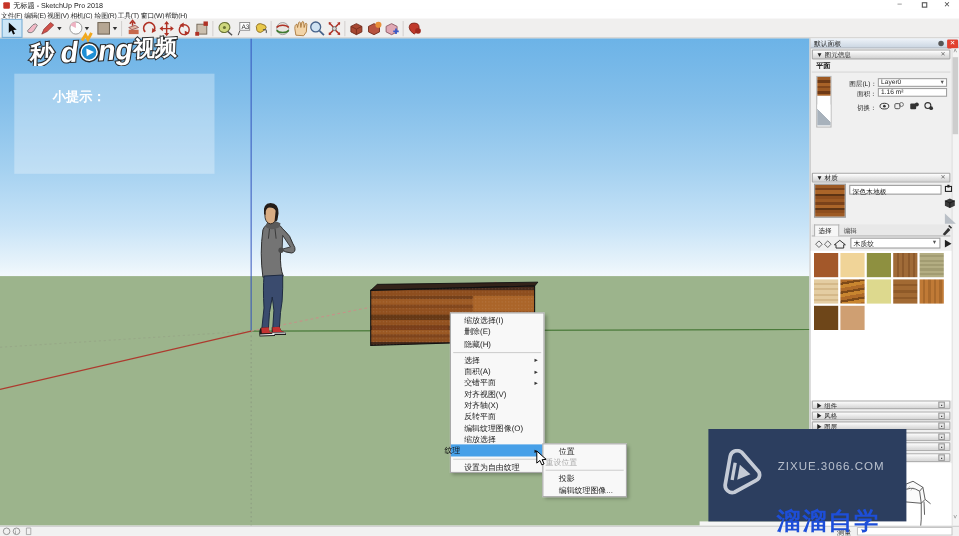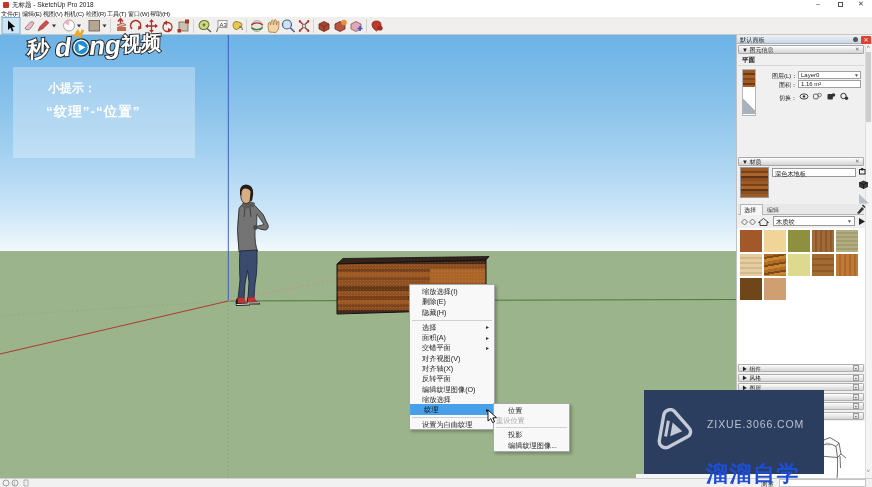--- a/index.html
+++ b/index.html
@@ -177,21 +177,20 @@
       <circle cx="61" cy="21" r="6.6" fill="#1e8fd5"></circle>
       <path d="M58.6,17.4 L65.4,21 L58.6,24.6 Z" fill="#fff"></path>
       <text x="69" y="29" font-size="26" fill="#fff" stroke="#2b2b2b" stroke-width="2" paint-order="stroke" font-style="italic">ng</text>
       <text x="103" y="27" font-size="20" fill="#fff" stroke="#2b2b2b" stroke-width="1.8" paint-order="stroke" transform="skewX(-5)">视频</text>
       <path d="M55,10 L58.5,5 L60.5,9.5 L64,3.5" stroke="#f0a81e" stroke-width="2.6" fill="none"></path>
     </g>
   </svg>
 
   <div style="left:13px;top:67px;width:182px;height:91px;background:rgba(255,255,255,0.3);"></div>
   <div class="tt" style="left:48px;top:80px;font-size:12px;font-weight:bold;color:#fff;">小提示：</div>
-  <div class="tt" style="left:46px;top:103px;font-size:13.5px;font-weight:bold;color:#fff;letter-spacing:1px;">“纹理”-“位置”</div>
 
   <div id="panel" style="left:736px;top:35px;width:136px;height:443px;background:#f0f0f0;border-left:1px solid #c0c0c0;"></div>
 
   <div style="left:737px;top:35px;width:135px;height:9px;background:linear-gradient(#eef3f9,#ccd7e3);border-bottom:1px solid #aab4c0;"></div>
   <div class="tt" style="left:740px;top:36px;font-size:6.2px;color:#222;">默认面板</div>
   <div style="left:853px;top:37px;width:5px;height:5px;background:#555;border-radius:50%;"></div>
   <div style="left:861px;top:35.5px;width:10px;height:8px;background:#e2402e;border-radius:1px;color:#fff;font-size:6px;text-align:center;line-height:8px;">✕</div>
 
   <div style="left:865px;top:44px;width:7px;height:434px;background:#f4f4f4;border-left:1px solid #ddd;"></div>
   <div class="tt" style="left:866.5px;top:44px;font-size:6px;color:#777;">˄</div>
@@ -313,21 +312,21 @@
   <div class="tt" style="left:422px;top:333.1px;font-size:7.2px;color:#222;">面积(A)</div>
   <div class="tt" style="left:486px;top:333.6px;font-size:6px;color:#333;">▸</div>
   <div class="tt" style="left:422px;top:343.4px;font-size:7.2px;color:#222;">交错平面</div>
   <div class="tt" style="left:486px;top:343.9px;font-size:6px;color:#333;">▸</div>
   <div class="tt" style="left:422px;top:353.7px;font-size:7.2px;color:#222;">对齐视图(V)</div>
   <div class="tt" style="left:422px;top:364px;font-size:7.2px;color:#222;">对齐轴(X)</div>
   <div class="tt" style="left:422px;top:374.3px;font-size:7.2px;color:#222;">反转平面</div>
   <div class="tt" style="left:422px;top:384.6px;font-size:7.2px;color:#222;">编辑纹理图像(O)</div>
   <div class="tt" style="left:422px;top:394.9px;font-size:7.2px;color:#222;">缩放选择</div>
   <div style="left:410px;top:404.4px;width:84px;height:10.3px;background:#47a0e8;"></div>
-  <div class="tt" style="left:424px;top:405.2px;font-size:7.2px;color:#111;">纹理</div>
+  <div class="tt" style="left:404px;top:405.2px;font-size:7.2px;color:#111;">纹理</div>
   <div class="tt" style="left:486px;top:405.7px;font-size:6px;color:#111;">▸</div>
   <div style="left:412px;top:416.7px;width:80px;height:1px;background:#d0d0d0;"></div>
   <div class="tt" style="left:422px;top:419.5px;font-size:7.2px;color:#222;">设置为自由纹理</div>
 
   <div id="smenu" style="left:493px;top:403px;width:77px;height:49px;background:#f8f8f8;border:1px solid #a8a8a8;box-shadow:2px 2px 3px rgba(0,0,0,0.25);"></div>
   <div class="tt" style="left:508px;top:405.5px;font-size:7.2px;color:#222;">位置</div>
   <div class="tt" style="left:496px;top:415.5px;font-size:7.2px;color:#aaa;">重设位置</div>
   <div style="left:496px;top:426.5px;width:71px;height:1px;background:#d0d0d0;"></div>
   <div class="tt" style="left:508px;top:430px;font-size:7.2px;color:#222;">投影</div>
   <div class="tt" style="left:508px;top:440.5px;font-size:7.2px;color:#222;">编辑纹理图像...</div>

